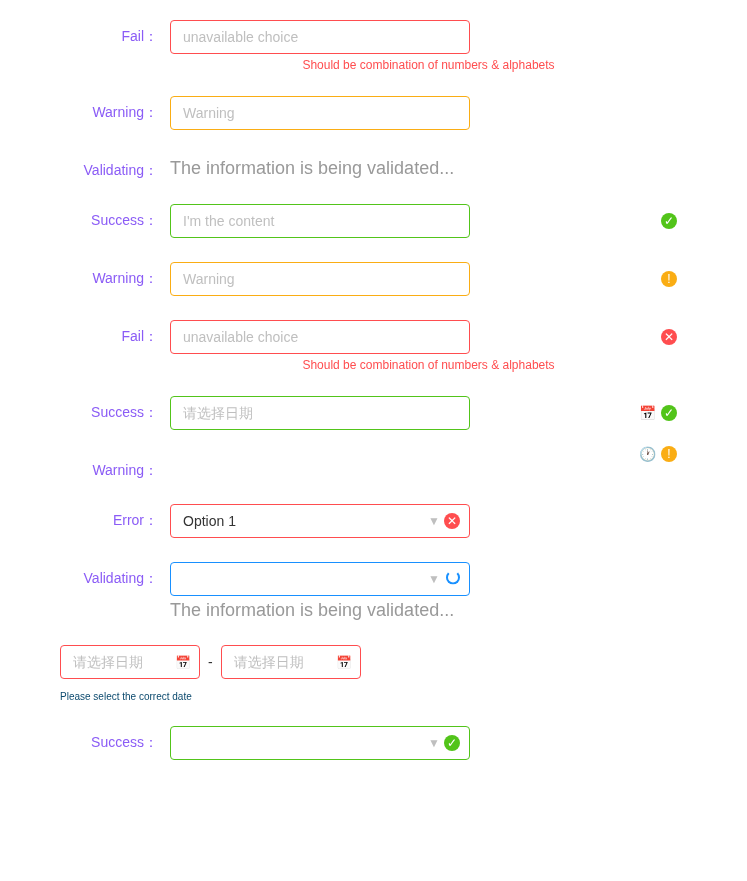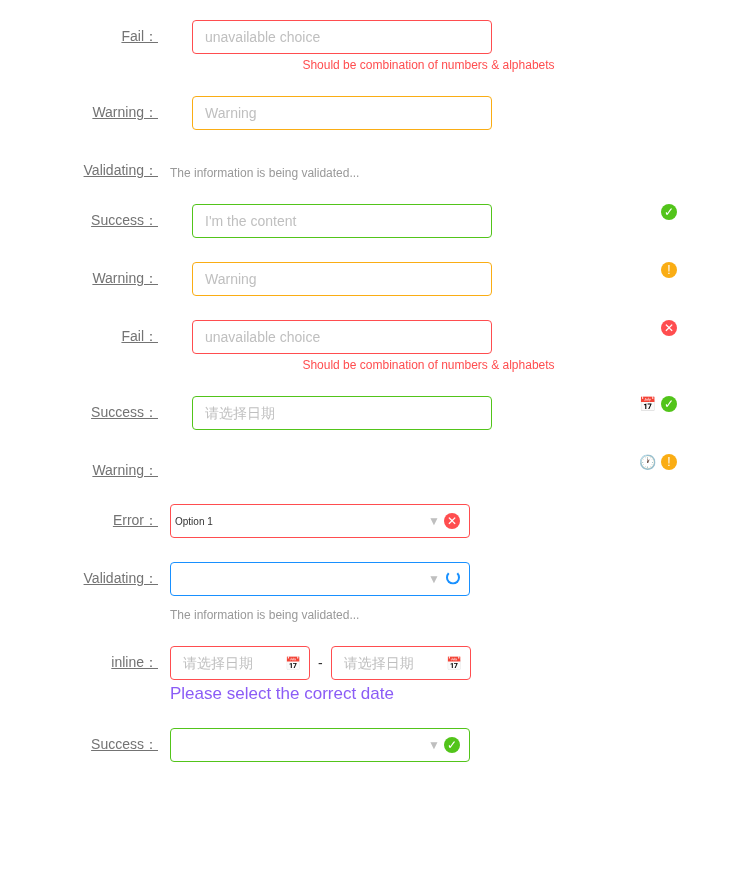--- a/index.html
+++ b/index.html
@@ -16,33 +16,31 @@
     .form-row {
       display: flex;
       align-items: flex-start;
       margin-bottom: 24px;
     }
     .form-label {
       width: 110px;
       text-align: right;
       padding-right: 12px;
       padding-top: 8px;
-      color: #737373;
+      color: #8b5cf6;
       flex-shrink: 0;
       font-size: 14px;
-      text-decoration: underline;
     }
     .form-content {
       flex: 1;
     }
     .input-wrapper {
       position: relative;
       display: flex;
-      align-items: flex-start;
-      margin-left: 22px;
+      align-items: center;
     }
     .form-input {
       width: 300px;
       height: 34px;
       padding: 6px 12px;
       border: 1px solid #d9d9d9;
       border-radius: 4px;
       font-size: 14px;
       color: #333;
       outline: none;
@@ -64,22 +62,22 @@
       border-color: #1890ff;
     }
     .error-msg {
       color: #ff4d4f;
       font-size: 12px;
       margin-top: 4px;
       text-align: center;
     }
     .validating-msg {
       color: #999;
-      font-size: 12px;
-      margin-top: 12px;
+      font-size: 18px;
+      margin-top: 4px;
     }
     .status-icon {
       position: absolute;
       right: 10px;
       width: 16px;
       height: 16px;
       display: flex;
       align-items: center;
       justify-content: center;
       border-radius: 50%;
@@ -109,24 +107,24 @@
       color: #bfbfbf;
       font-size: 14px;
     }
     .select-wrapper {
       position: relative;
       width: 300px;
     }
     .select-input {
       width: 100%;
       height: 34px;
-      padding: 6px 4px;
+      padding: 6px 12px;
       border: 1px solid #d9d9d9;
       border-radius: 4px;
-      font-size: 10px;
+      font-size: 14px;
       color: #333;
       background: #fff;
       appearance: none;
       cursor: pointer;
       outline: none;
     }
     .select-input.error-border {
       border-color: #ff4d4f;
     }
     .select-input.validating-border {
@@ -166,23 +164,23 @@
       background: #fff;
       outline: none;
     }
     .date-input::placeholder {
       color: #bfbfbf;
     }
     .range-separator {
       color: #333;
     }
     .inline-error {
-      color: #8b5cf6;
-      font-size: 17px;
-      margin-top: 4px;
+      color: #0c4a6e;
+      font-size: 10px;
+      margin-top: 12px;
     }
     
     @keyframes spin {
       from { transform: rotate(0deg); }
       to { transform: rotate(360deg); }
     }
     .spinner {
       display: inline-block;
       width: 14px;
       height: 14px;
@@ -304,21 +302,20 @@
         <span class="chevron-icon">▼</span>
         <span class="select-status-icon">
           <span class="spinner"></span>
         </span>
       </div>
       <div class="validating-msg">The information is being validated...</div>
     </div>
   </div>
 
   <div class="form-row">
-    <div class="form-label">inline：</div>
     <div class="form-content">
       <div class="date-range-wrapper">
         <div class="date-input-wrapper">
           <input class="date-input" type="text" placeholder="请选择日期" style="">
           <span style="position:absolute;right:8px;top:50%;transform:translateY(-50%);color:#bfbfbf;font-size:13px;">📅</span>
         </div>
         <span class="range-separator">-</span>
         <div class="date-input-wrapper">
           <input class="date-input" type="text" placeholder="请选择日期" style="">
           <span style="position:absolute;right:8px;top:50%;transform:translateY(-50%);color:#bfbfbf;font-size:13px;">📅</span>

